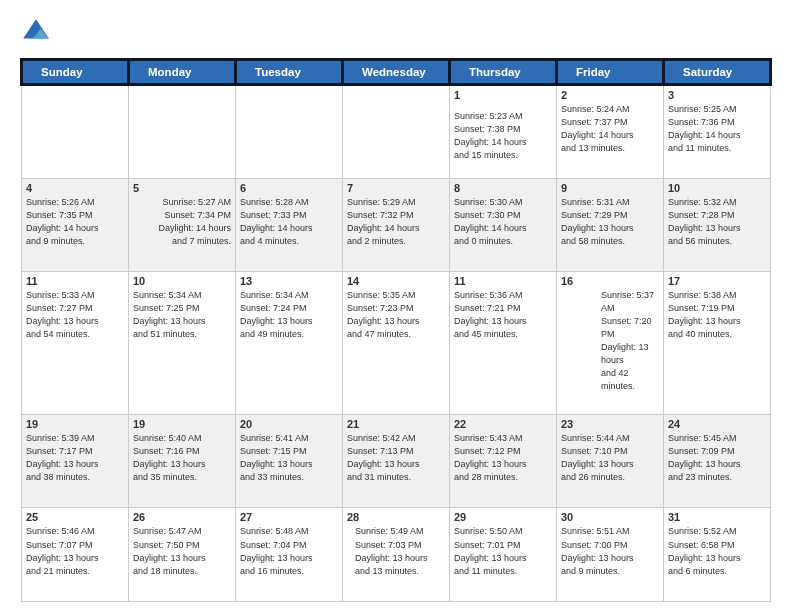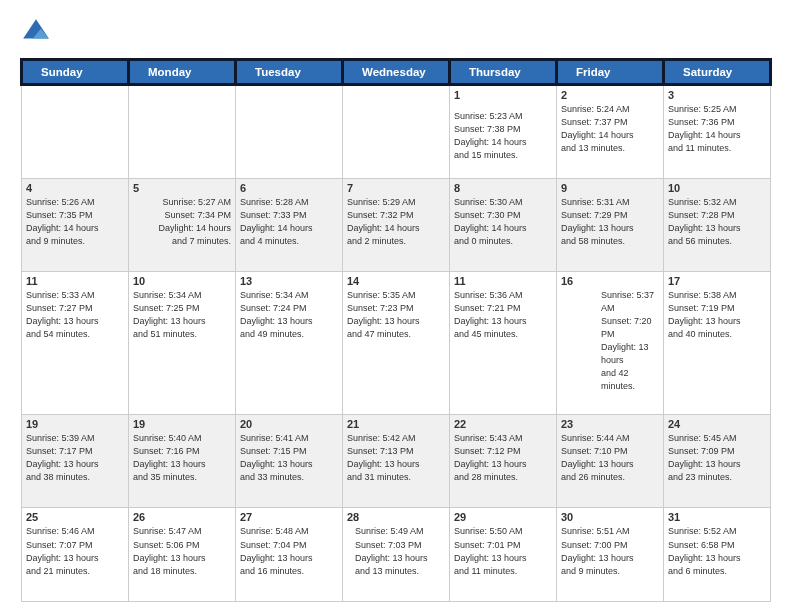--- a/index.html
+++ b/index.html
@@ -320,21 +320,21 @@
           <td>
             <span class="day-num">25</span>
             <div class="day-info" style="white-space: pre-line;">Sunrise: 5:46 AM
 Sunset: 7:07 PM
 Daylight: 13 hours
 and 21 minutes.</div>
           </td>
           <td>
             <span class="day-num">26</span>
             <div class="day-info" style="white-space: pre-line;">Sunrise: 5:47 AM
-Sunset: 5:06 PM
+Sunset: 7:50 PM
 Daylight: 13 hours
 and 18 minutes.</div>
           </td>
           <td>
             <span class="day-num">27</span>
             <div class="day-info" style="white-space: pre-line;">Sunrise: 5:48 AM
 Sunset: 7:04 PM
 Daylight: 13 hours
 and 16 minutes.</div>
           </td>

